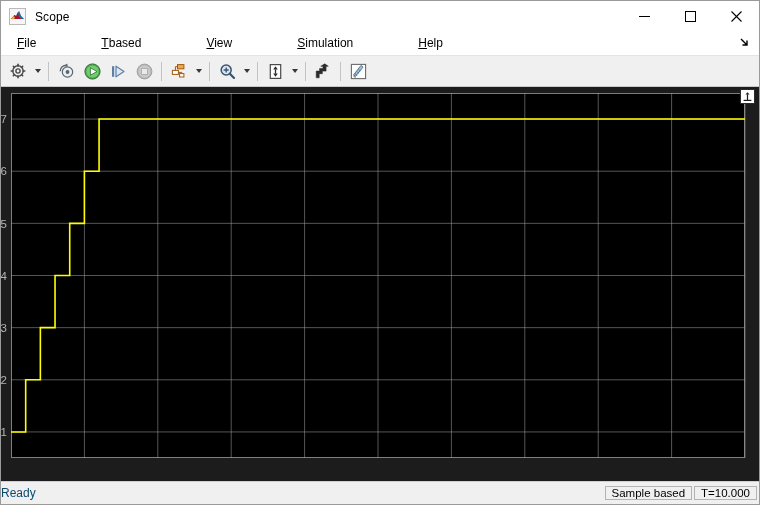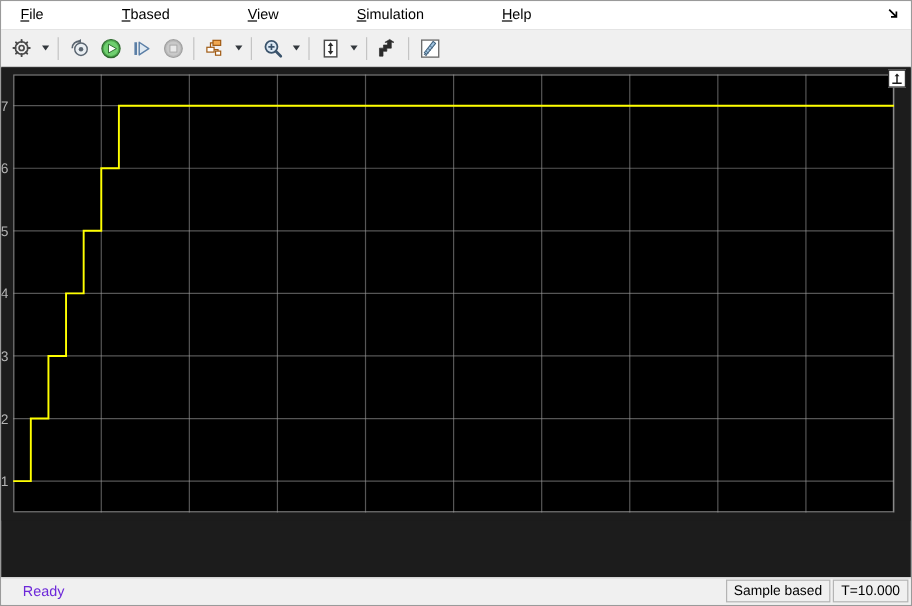--- a/index.html
+++ b/index.html
@@ -167,47 +167,77 @@
     height: 22px;
     min-height: 22px;
     background: #f0f0f0;
     border-top: 1px solid #d0d0d0;
     display: flex;
     align-items: center;
     position: relative;
   }
   .status-ready {
     font-size: 12px;
-    color: #6d28d9;
-    padding-left: 18px;
+    color: #0c4a6e;
+    padding-left: 0;
   }
   .status-right {
     position: absolute;
     right: 2px;
     top: 1px;
     display: flex;
     height: 19px;
+    align-items: center;
   }
   .status-pane {
     font-size: 11.5px;
     color: #000000;
     border: 1px solid #b4b4b4;
     background: #f0f0f0;
     padding: 0 6px;
     display: flex;
     align-items: center;
     margin-left: 2px;
     white-space: nowrap;
   }
 </style>
 </head>
 <body>
 
 <div id="app">
 
+  <div class="titlebar">
+    <div class="title-icon">
+      <svg width="15" height="15" viewBox="0 0 15 15">
+        <path d="M1 10 L4.5 6 L6.5 7.5 L9 2 L11 7 L14 10 Z" fill="#d95319"></path>
+        <path d="M1 10 L4.5 6 L6 7 L7.8 3.2 L9.2 7.5 L11 10 Z" fill="#a2142f"></path>
+        <path d="M7.6 4.4 L9 2 L11 7 L14 10 L11.5 10 Z" fill="#0072bd"></path>
+        <path d="M0.8 10.2 L3.6 7 L5 8.2 L4 10.3 Z" fill="#edb120"></path>
+      </svg>
+    </div>
+    <div class="title-text">Scope</div>
+    <div class="winbtns">
+      <div class="winbtn">
+        <svg width="11" height="11" viewBox="0 0 11 11">
+            <line x1="0" y1="5.5" x2="11" y2="5.5" stroke="#000" stroke-width="1"></line>
+          </svg>
+      </div>
+      <div class="winbtn">
+        <svg width="11" height="11" viewBox="0 0 11 11">
+            <rect x="0.5" y="0.5" width="10" height="10" fill="none" stroke="#000" stroke-width="1"></rect>
+          </svg>
+      </div>
+      <div class="winbtn">
+        <svg width="11" height="11" viewBox="0 0 11 11">
+            <line x1="0.5" y1="0.5" x2="10.5" y2="10.5" stroke="#000" stroke-width="1.1"></line>
+            <line x1="10.5" y1="0.5" x2="0.5" y2="10.5" stroke="#000" stroke-width="1.1"></line>
+          </svg>
+      </div>
+    </div>
+  </div>
 
   <div class="menubar">
     <div class="menu-item"><span class="mn">F</span><span>ile</span></div>
     <div class="menu-item"><span class="mn">T</span><span>based</span></div>
     <div class="menu-item"><span class="mn">V</span><span>iew</span></div>
     <div class="menu-item"><span class="mn">S</span><span>imulation</span></div>
     <div class="menu-item"><span class="mn">H</span><span>elp</span></div>
     <div class="menu-overflow">
       <svg width="14" height="14" viewBox="0 0 14 14">
         <path d="M3 4 L9 10 M9 5.5 L9 10 L4.5 10" stroke="#000" stroke-width="1.4" fill="none"></path>

